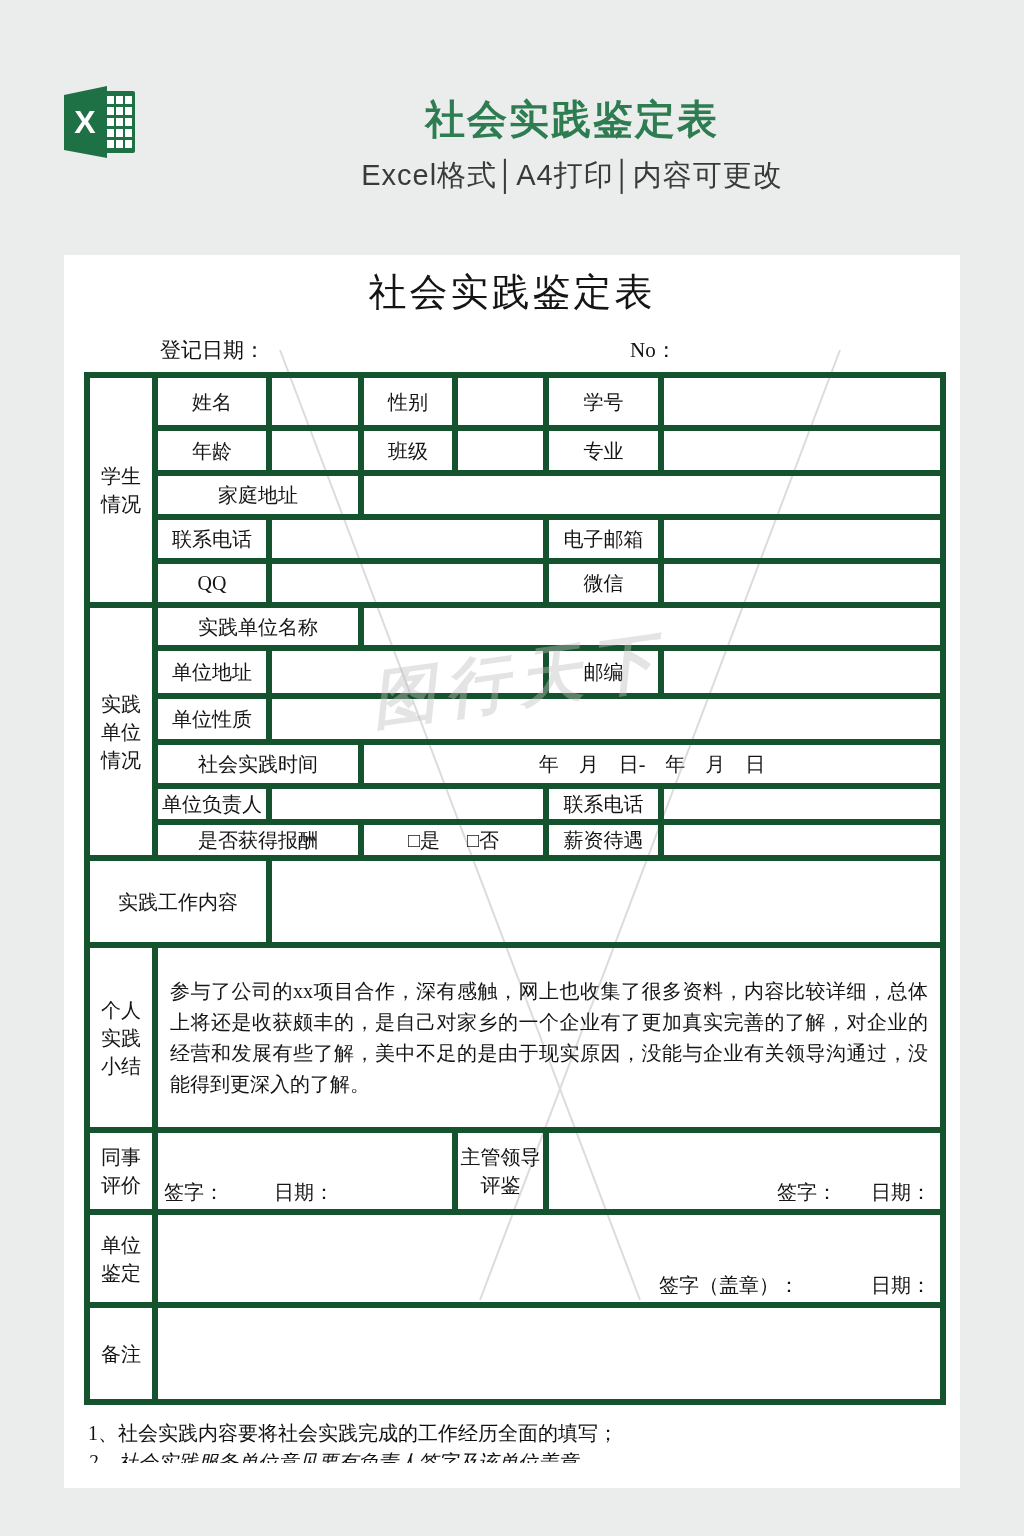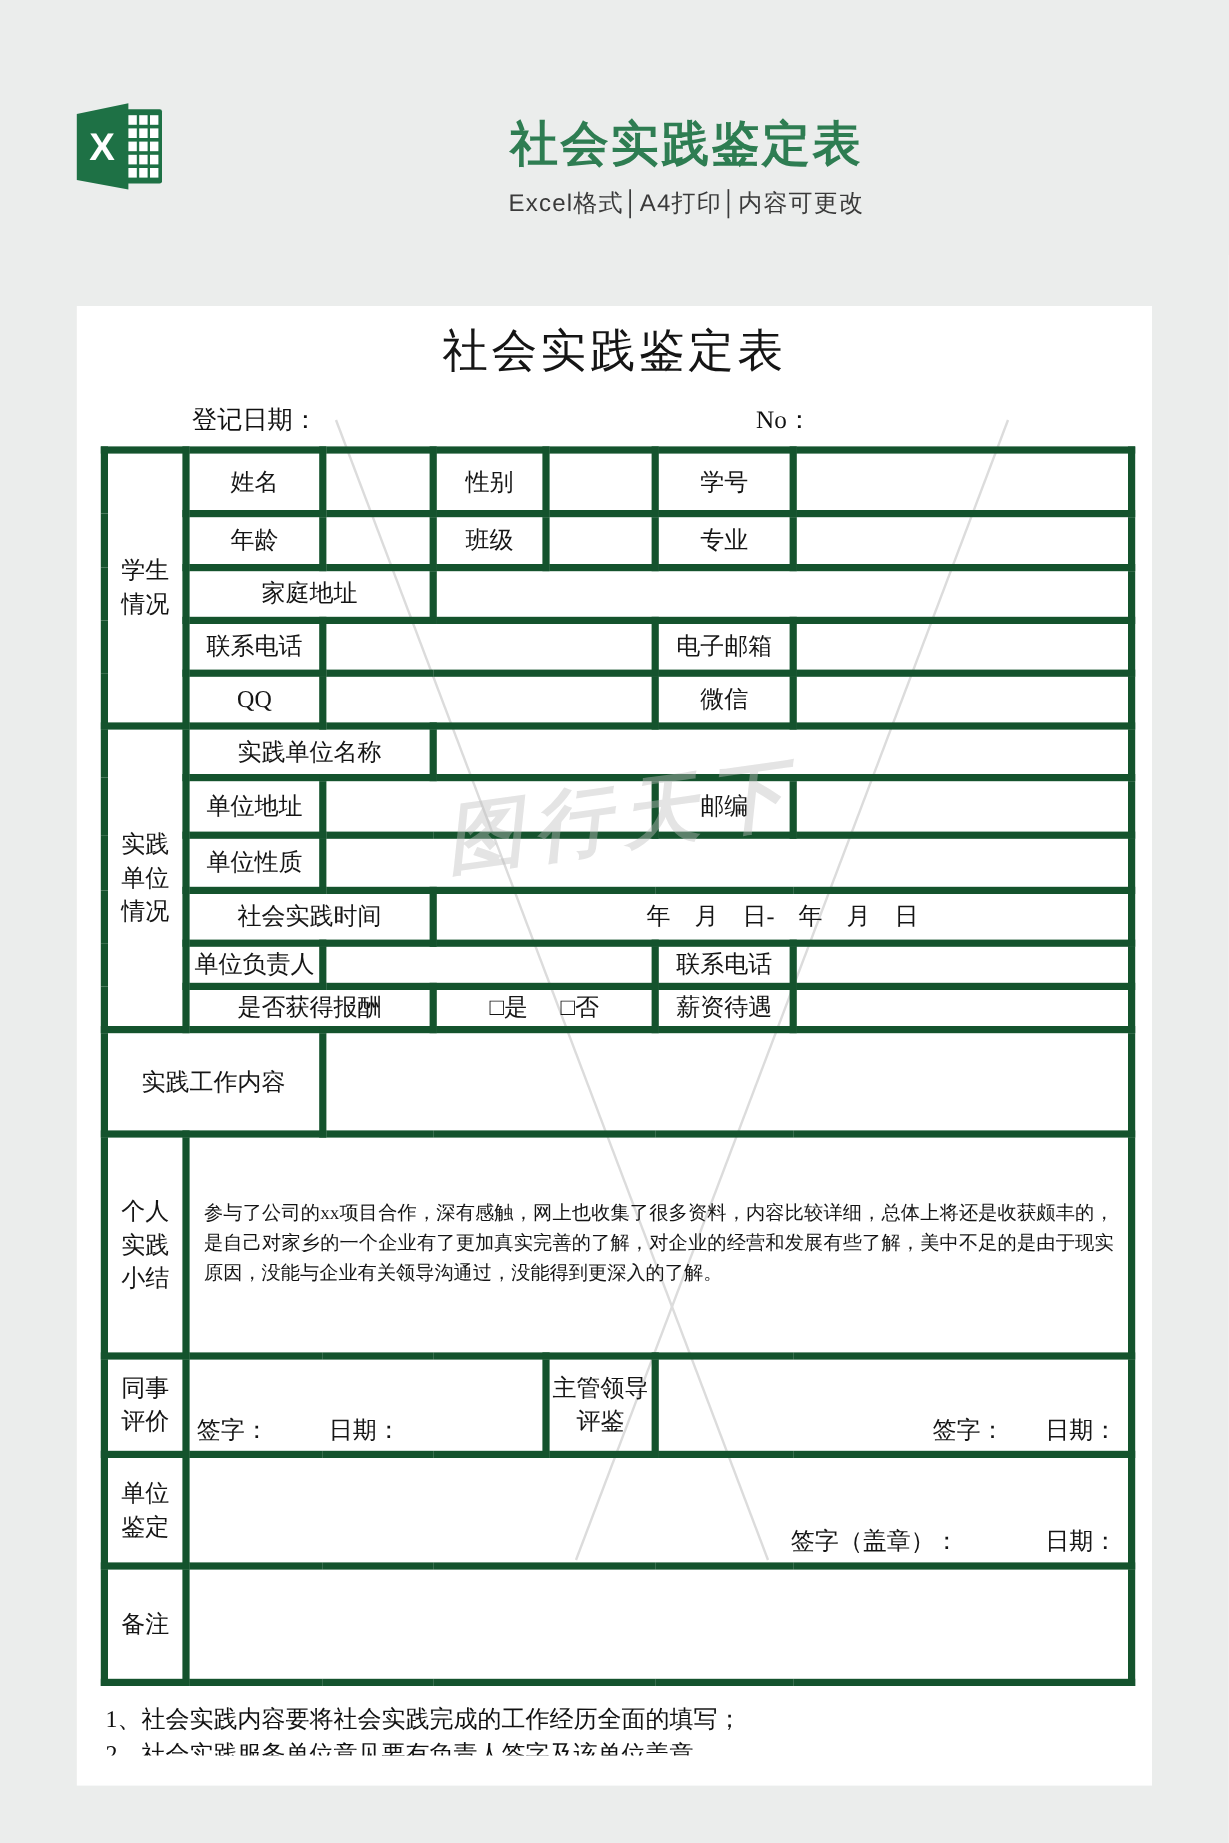--- a/index.html
+++ b/index.html
@@ -14,21 +14,21 @@
 
   
   .app-icon { position:absolute; left:58px; top:84px; width:82px; height:76px; }
   .hdr-title {
     position:absolute; left:120px; right:0; top:92px;
     text-align:center; font-size:40px; font-weight:bold;
     color:#2e7d52; letter-spacing:2px;
   }
   .hdr-sub {
     position:absolute; left:120px; right:0; top:156px;
-    text-align:center; font-size:20px; color:#3a3a3a; letter-spacing:1px;
+    text-align:center; font-size:29px; color:#3a3a3a; letter-spacing:1px;
   }
 
   
   .page {
     position:absolute; left:64px; top:255px; width:896px; height:1233px;
     background:#ffffff;
     font-family:"Liberation Serif","DejaVu Serif", serif;
   }
   .deco { position:absolute; left:0; top:0; width:896px; height:1233px; pointer-events:none; }
   .watermark {
@@ -54,34 +54,34 @@
     border:3px solid #000;
   }
   td {
     border:6px solid #14532d;
     font-size:20px; text-align:center; vertical-align:middle;
     line-height:1.4; padding:1px 2px; color:#151515;
     overflow:hidden;
   }
   tr.sec > td { border-top-width:3px; }
   td.txt {
-    text-align:justify; padding:6px 12px; line-height:1.55; font-size:16px;
+    text-align:justify; padding:6px 12px; line-height:1.55; font-size:20px;
   }
   td.signcell { position:relative; }
   .signline { position:absolute; bottom:3px; font-size:20px; white-space:nowrap; }
   .signline.l { left:6px;  text-align:left;  }
   .signline.r { right:9px; text-align:right; }
   .gap50 { margin-left:50px; }
   .gap30 { margin-left:34px; }
   .gap70 { margin-left:72px; }
   .chk { display:inline-block; }
   .chk + .chk { margin-left:22px; }
 
   .notes { position:relative; z-index:2; margin:14px 0 0 24px; font-size:20px; line-height:1.45; color:#111; }
-  .note2-clip { height:15px; overflow:hidden; }
+  .note2-clip { height:15px; overflow:hidden;font-style:italic; }
 </style>
 </head>
 <body>
 
 <div class="app-icon">
   <svg width="82" height="76" viewBox="0 0 82 76">
     <rect x="44" y="7" width="33" height="62" rx="2" fill="#1e7145"></rect>
     <g fill="#ffffff">
       <rect x="48" y="12" width="8" height="8"></rect>
         <rect x="58" y="12" width="7" height="8"></rect>

